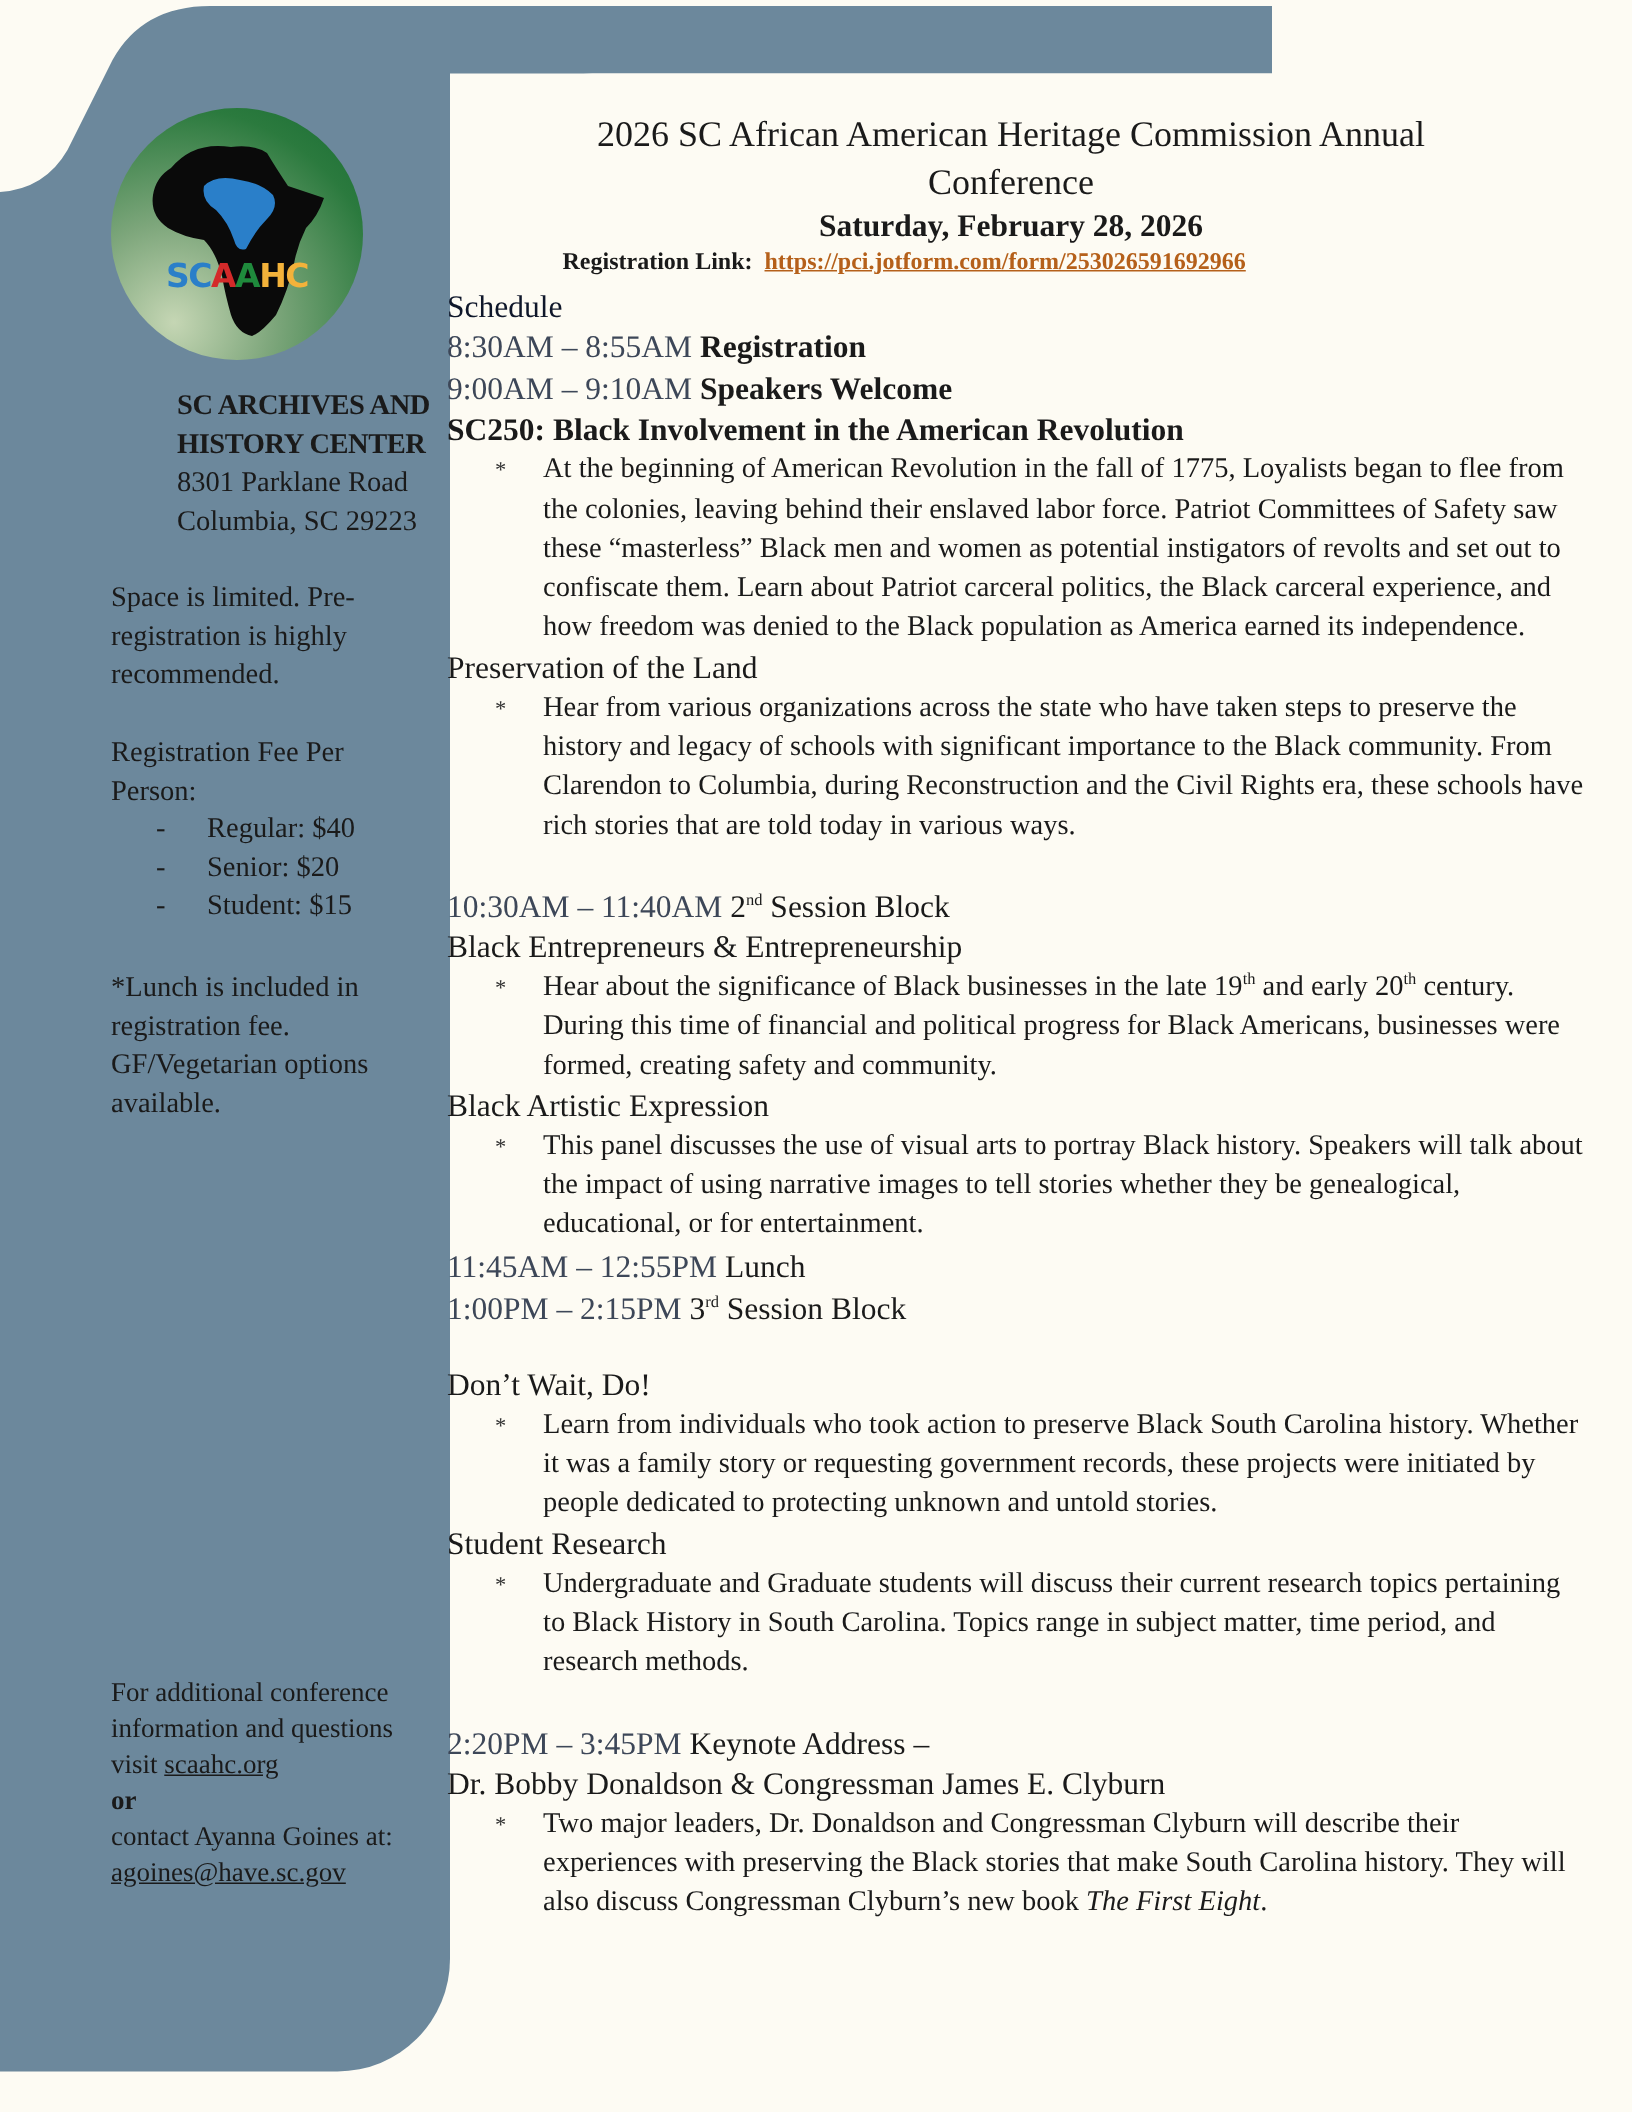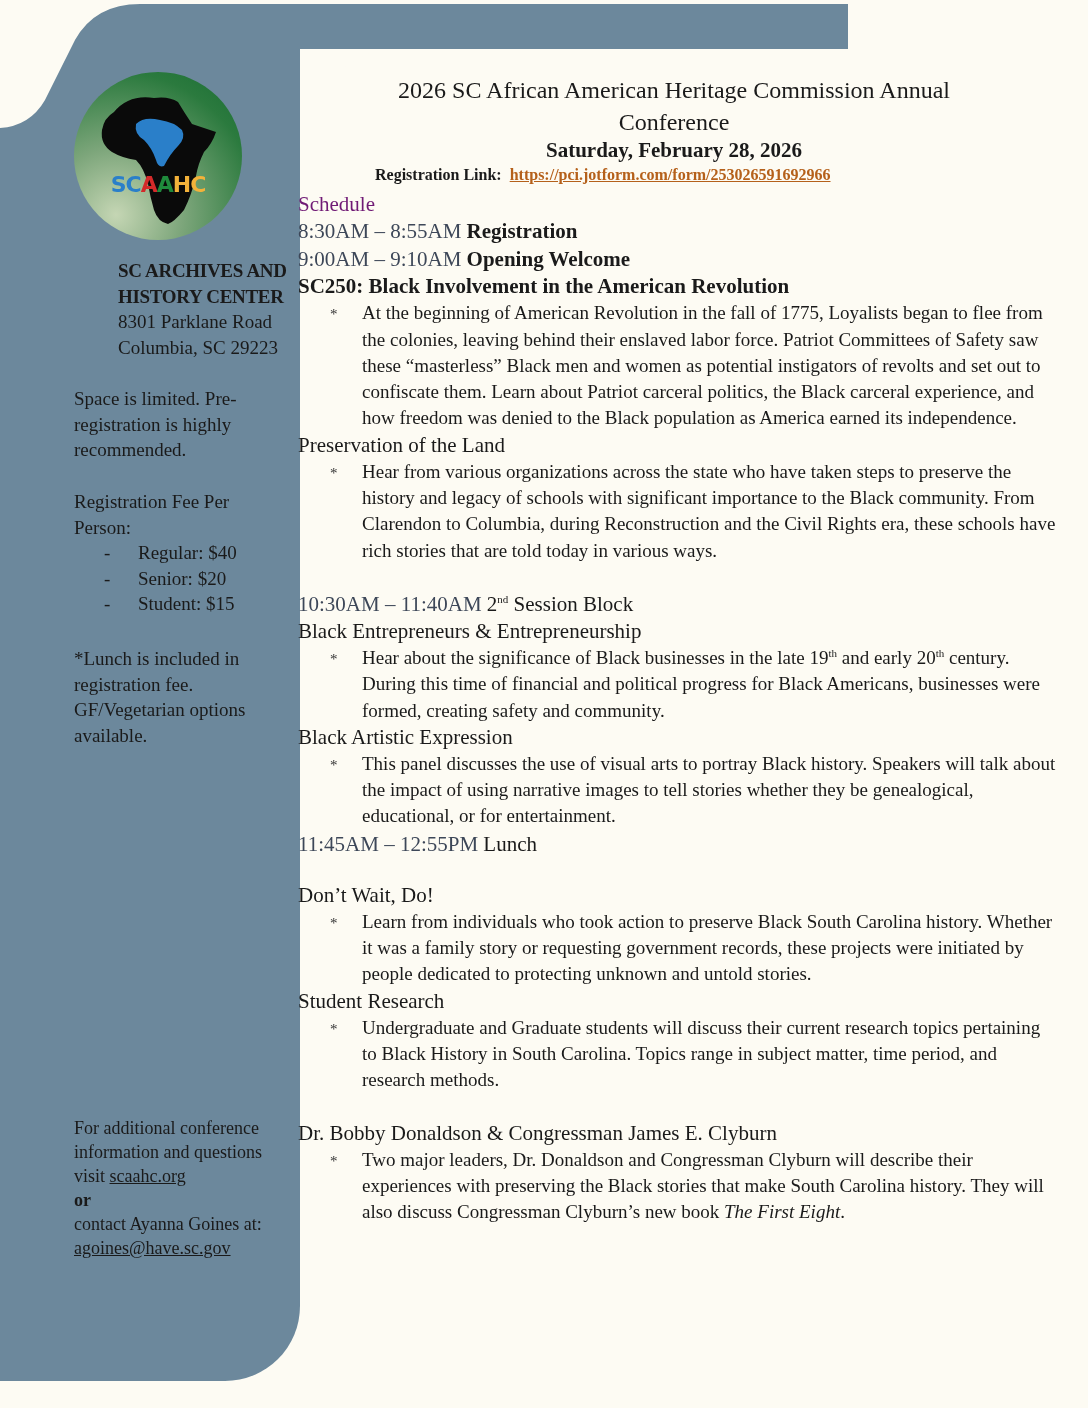--- a/index.html
+++ b/index.html
@@ -60,21 +60,21 @@
     .title { top: 74px; font-size: 24px; line-height: 32px; padding: 0 50px; }
     .date { top: 138px; font-size: 21px; font-weight: bold; }
     .reg { top: 166px; font-size: 16px; font-weight: bold; left: 375px; width: auto; text-align: left; }
     .reg a { color: #b5601a; font-weight: bold; margin-left: 8px; text-decoration: underline; }
     
     .main {
       position: absolute; left: 298px; top: 191px; width: 760px;
       font-size: 19px; line-height: 26.3px;
     }
     .main .time { color: #3d4758; }
-    .main .sched-head { color: #701a75; font-size: 21px; }
+    .main .sched-head { color: #0f172a; font-size: 21px; }
     .main .line { font-size: 21px; line-height: 28px; }
     .main .label { font-weight: bold; }
     .main .sess-title { font-size: 21px; line-height: 27px; font-weight: bold; }
     .main sup { font-size: 11px; line-height: 0; }
     .bullet { position: relative; padding-left: 64px; margin-bottom: 0; }
     .bullet .star { position: absolute; left: 32px; top: 1px; color: #333; font-size: 15px; }
     .gap { height: 26px; }
     .main i { font-style: italic; }
   </style>
 </head>
@@ -122,36 +122,38 @@
 <div class="hdr title">2026 SC African American Heritage Commission Annual Conference</div>
 <div class="hdr date">Saturday, February 28, 2026</div>
 <div class="hdr reg">
   <span>Registration Link:</span><a>https://pci.jotform.com/form/253026591692966</a>
 </div>
 
 <div class="main">
   <div class="sched-head">Schedule</div>
 
   <div class="line"><span class="time">8:30AM – 8:55AM </span><span class="label">Registration</span></div>
-  <div class="line"><span class="time">9:00AM – 9:10AM </span><span class="label">Opening Welcome</span></div>
+  <div class="line"><span class="time">9:00AM – 9:10AM </span><span class="label">Speakers Welcome</span></div>
 
   <div class="sess-title">SC250: Black Involvement in the American Revolution</div>
   <div class="bullet"><span class="star">*</span><span>At the beginning of American Revolution in the fall of 1775, Loyalists began to flee from the colonies, leaving behind their enslaved labor force. Patriot Committees of Safety saw these “masterless” Black men and women as potential instigators of revolts and set out to confiscate them. Learn about Patriot carceral politics, the Black carceral experience, and how freedom was denied to the Black population as America earned its independence.</span></div>
   <div class="sess-title" style="font-weight:normal;">Preservation of the Land</div>
   <div class="bullet"><span class="star">*</span><span>Hear from various organizations across the state who have taken steps to preserve the history and legacy of schools with significant importance to the Black community. From Clarendon to Columbia, during Reconstruction and the Civil Rights era, these schools have rich stories that are told today in various ways.</span></div>
 
   <div class="gap"></div>
   <div class="line"><span class="time">10:30AM – 11:40AM </span><span><span>2</span><sup>nd</sup><span> Session Block</span></span></div>
   <div class="sess-title" style="font-weight:normal;">Black Entrepreneurs &amp; Entrepreneurship</div>
   <div class="bullet"><span class="star">*</span><span>Hear about the significance of Black businesses in the late 19</span><sup>th</sup><span> and early 20</span><sup>th</sup><span> century. During this time of financial and political progress for Black Americans, businesses were formed, creating safety and community.</span></div>
   <div class="sess-title" style="font-weight:normal;">Black Artistic Expression</div>
   <div class="bullet"><span class="star">*</span><span>This panel discusses the use of visual arts to portray Black history. Speakers will talk about the impact of using narrative images to tell stories whether they be genealogical, educational, or for entertainment.</span></div>
 
   <div class="line"><span class="time">11:45AM – 12:55PM </span><span>Lunch</span></div>
+  <div class="line"><span class="time">1:00PM – 2:15PM </span><span><span>3</span><sup>rd</sup><span> Session Block</span></span></div>
   <div class="sess-title" style="font-weight:normal;margin-top:24px;">Don’t Wait, Do!</div>
   <div class="bullet"><span class="star">*</span><span>Learn from individuals who took action to preserve Black South Carolina history. Whether it was a family story or requesting government records, these projects were initiated by people dedicated to protecting unknown and untold stories.</span></div>
   <div class="sess-title" style="font-weight:normal;">Student Research</div>
   <div class="bullet"><span class="star">*</span><span>Undergraduate and Graduate students will discuss their current research topics pertaining to Black History in South Carolina. Topics range in subject matter, time period, and research methods.</span></div>
 
   <div class="gap"></div>
+  <div class="line"><span class="time">2:20PM – 3:45PM </span><span>Keynote Address –</span></div>
   <div class="sess-title" style="font-weight:normal;">Dr. Bobby Donaldson &amp; Congressman James E. Clyburn</div>
   <div class="bullet"><span class="star">*</span><span>Two major leaders, Dr. Donaldson and Congressman Clyburn will describe their experiences with preserving the Black stories that make South Carolina history. They will also discuss Congressman Clyburn’s new book </span><i>The First Eight</i><span>.</span></div>
 </div>
 
 </body></html>

